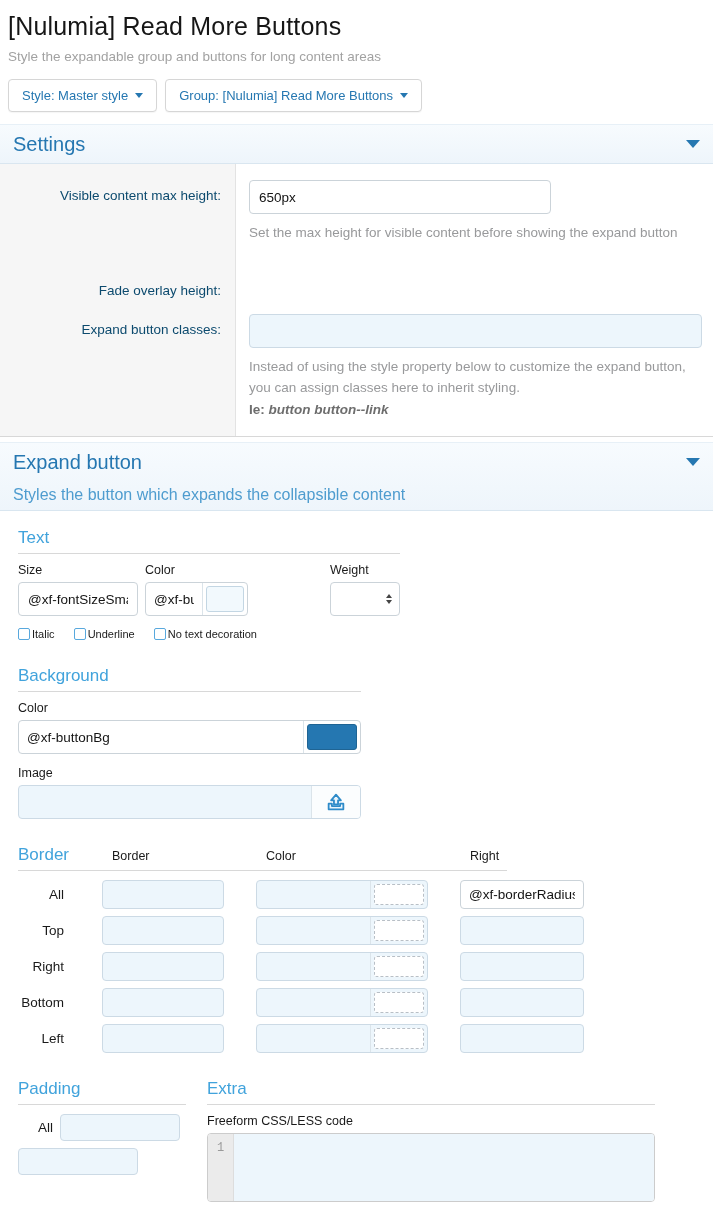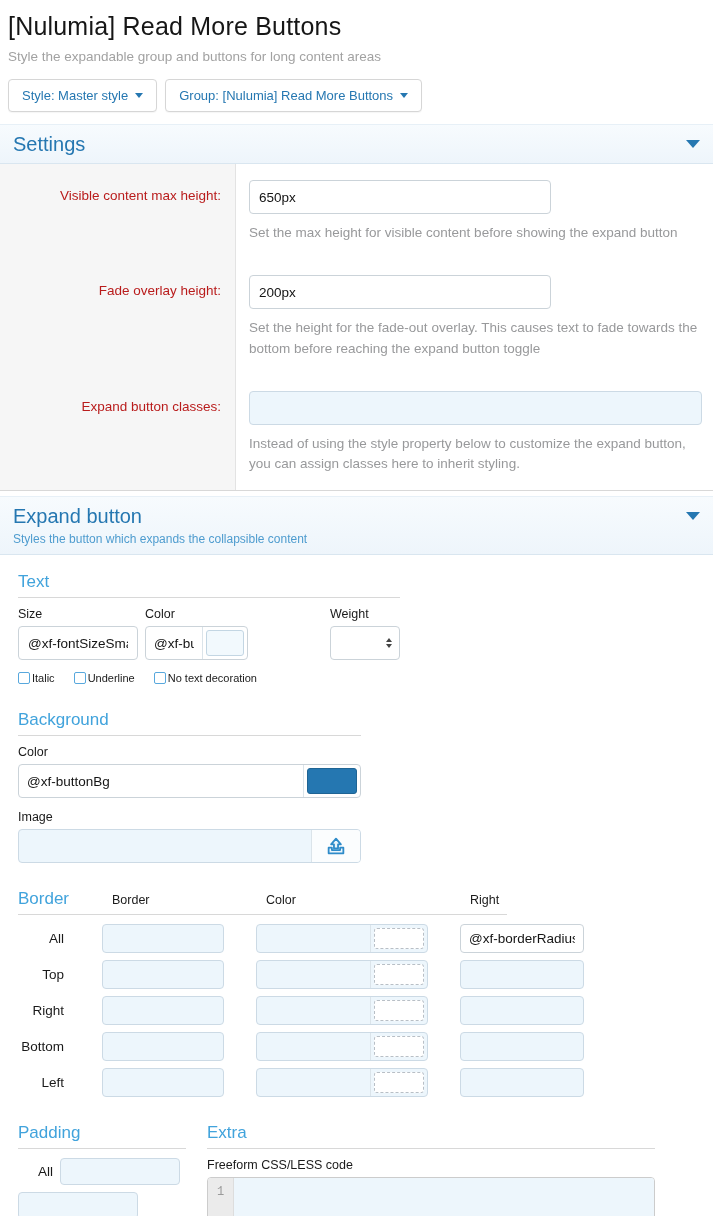--- a/index.html
+++ b/index.html
@@ -23,29 +23,29 @@
   }
   .tri-sm { width:0; height:0; border-left:4px solid transparent; border-right:4px solid transparent; border-top:5px solid #2577b1; display:inline-block; }
 
   
   .section-hd {
     background: linear-gradient(#f7fbfe, #eef5fb);
     border-top: 1px solid #e7f0f7; border-bottom: 1px solid #d9e6f0;
     padding: 7px 13px; display: flex; justify-content: space-between; align-items: flex-start;
   }
   .section-hd .hd-title { font-size: 20px; font-weight: 400; color: #2577b1; line-height: 24px; }
-  .section-hd .hd-sub { font-size: 12px; color: #4e9ccf; line-height: 16px; margin-top: 3px; }
+  .section-hd .hd-sub { font-size: 16px; color: #4e9ccf; line-height: 16px; margin-top: 13px; }
   .tri-lg { width:0; height:0; border-left:7px solid transparent; border-right:7px solid transparent; border-top:8px solid #2577b1; display:inline-block; margin-top:8px; }
 
   
   .settings-body { border-bottom: 1px solid #d8d8d8; }
   .form-row { display: flex; align-items: stretch; }
   .form-row .lbl-cell {
     width: 236px; flex: 0 0 236px; background: #f6f6f6; border-right: 1px solid #e3e3e3;
-    text-align: right; padding: 24px 14px 0 10px; font-size: 13.5px; color: #b91c1c;
+    text-align: right; padding: 24px 14px 0 10px; font-size: 13.5px; color: #0c4a6e;
   }
   .form-row .ctl-cell { flex: 1; padding: 16px 11px 16px 13px; }
   .explain { color: #98999b; font-size: 13.5px; line-height: 1.5; margin-top: 9px; max-width: 452px; }
   .explain-ex { color: #6d6d6d; font-weight: bold; margin-top: 2px; }
   .explain-ex .ex-code { font-style: italic; }
 
   
   .inp {
     font-family: "Liberation Sans", sans-serif; font-size: 13.5px; color: #141414;
     border: 1px solid #cbd3d9; border-radius: 4px; background: #fff;
@@ -152,32 +152,32 @@
     <div class="form-row">
       <div class="lbl-cell">Visible content max height:</div>
       <div class="ctl-cell">
         <input class="inp w-mid" value="650px" style="">
         <div class="explain">Set the max height for visible content before showing the expand button</div>
       </div>
     </div>
 
     <div class="form-row">
       <div class="lbl-cell">Fade overlay height:</div>
-      <div class="ctl-cell">
-        <input class="inp w-mid" value="200px" style="">
-        <div class="explain">Set the height for the fade-out overlay. This causes text to fade towards the bottom before reaching the expand button toggle</div>
-      </div>
     </div>
 
     <div class="form-row">
       <div class="lbl-cell">Expand button classes:</div>
       <div class="ctl-cell">
         <input class="inp is-empty w-full" value="" style="">
         <div class="explain">
           <div>Instead of using the style property below to customize the expand button, you can assign classes here to inherit styling.</div>
+          <div class="explain-ex">
+            <span>Ie:</span>
+            <span class="ex-code">button button--link</span>
+          </div>
         </div>
       </div>
     </div>
 
   </div>
 </div>
 
 <div style="margin-top:5px;">
   <div class="section-hd">
     <div>

